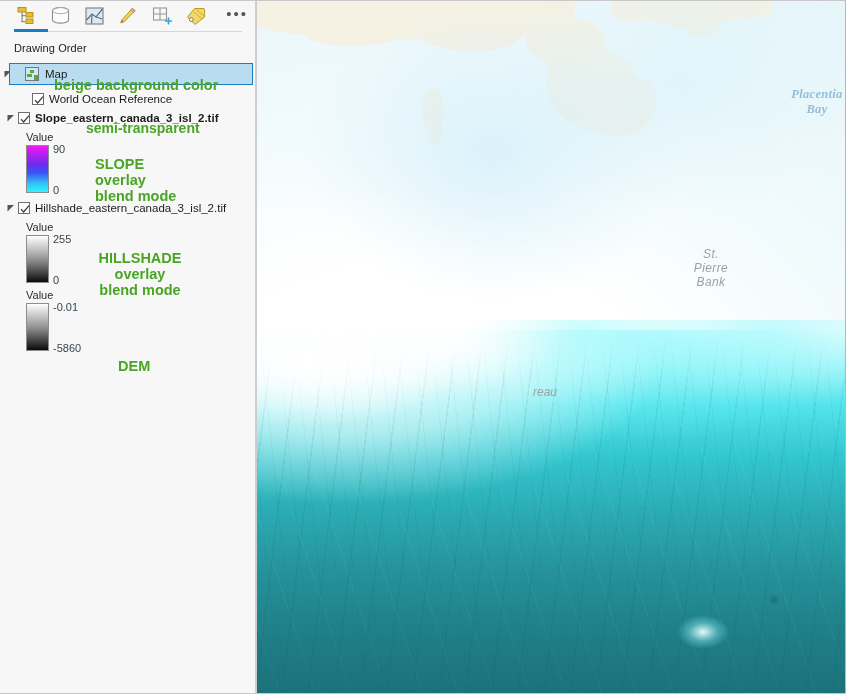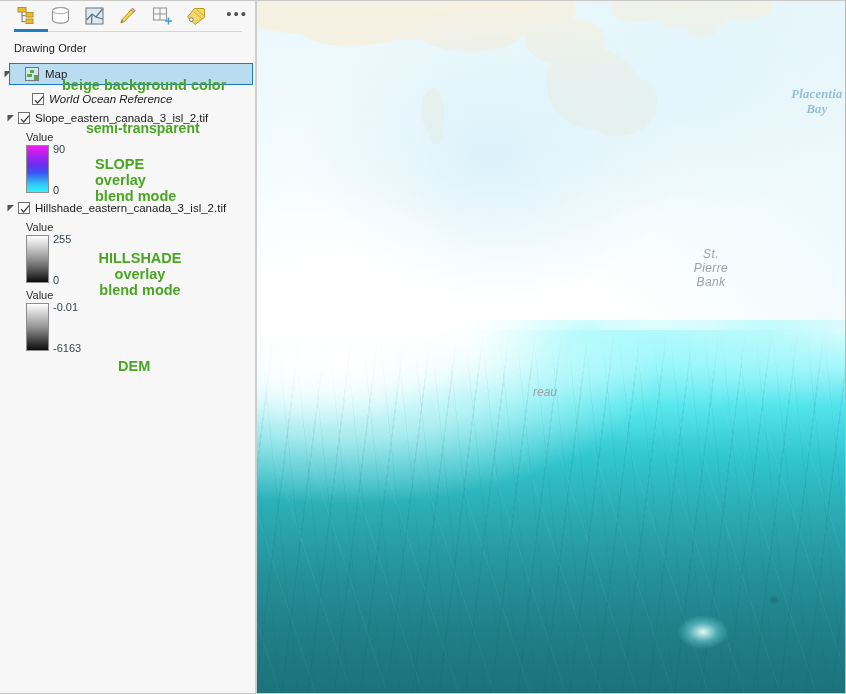--- a/index.html
+++ b/index.html
@@ -392,31 +392,31 @@
           <div class="expander" style="visibility:hidden;"></div>
           <div id="map-thumb">
             <div class="land" style="left:1px;top:6px;width:5px;height:3px;"></div>
             <div class="land" style="left:4px;top:2px;width:4px;height:3px;"></div>
             <div class="land" style="left:8px;top:7px;width:5px;height:5px;"></div>
           </div>
           <span class="lbl">Map</span>
         </div>
       </div>
 
-      <div class="row" style="margin-top:4px;padding-left:18px;font-style:italic;">
+      <div class="row" style="margin-top:4px;padding-left:18px;">
         <div class="expander" style="visibility:hidden;"></div>
         <div class="cbx">
           <svg width="12" height="12" viewBox="0 0 12 12">
               <path d="M2 6.2 L4.6 9 L10 2.6" fill="none" stroke="#3a3a3a" stroke-width="1.2"></path>
             </svg>
         </div>
         <span class="layer-label">World Ocean Reference</span>
       </div>
 
-      <div class="row" style="padding-left:4px;">
+      <div class="row" style="padding-left:4px;font-weight:bold;">
         <div class="expander">
           <svg width="8" height="8" viewBox="0 0 8 8">
               <path d="M0.5 1 L7 1 L0.5 7.5 Z" fill="#555"></path>
             </svg>
         </div>
         <div class="cbx">
           <svg width="12" height="12" viewBox="0 0 12 12">
               <path d="M2 6.2 L4.6 9 L10 2.6" fill="none" stroke="#3a3a3a" stroke-width="1.2"></path>
             </svg>
         </div>
@@ -459,27 +459,27 @@
         </div>
       </div>
 
 
       <div class="legend" style="margin-top:6px;">
         <div class="vlabel">Value</div>
         <div class="ramp-wrap">
           <div class="ramp graydem"></div>
           <div class="ramp-ticks">
             <span class="tick-top">-0.01</span>
-            <span class="tick-bot">-6163</span>
+            <span class="tick-bot">-5860</span>
           </div>
         </div>
       </div>
     </div>
 
-    <div class="anno" id="anno-beige" style="left:62px;top:77px;">beige background color</div>
+    <div class="anno" id="anno-beige" style="left:54px;top:77px;">beige background color</div>
     <div class="anno" id="anno-semi">semi-transparent</div>
 
     <div class="anno" id="anno-slope">
       <div>SLOPE</div>
       <div>overlay</div>
       <div>blend mode</div>
     </div>
 
     <div class="anno" id="anno-hill">
       <div>HILLSHADE</div>

